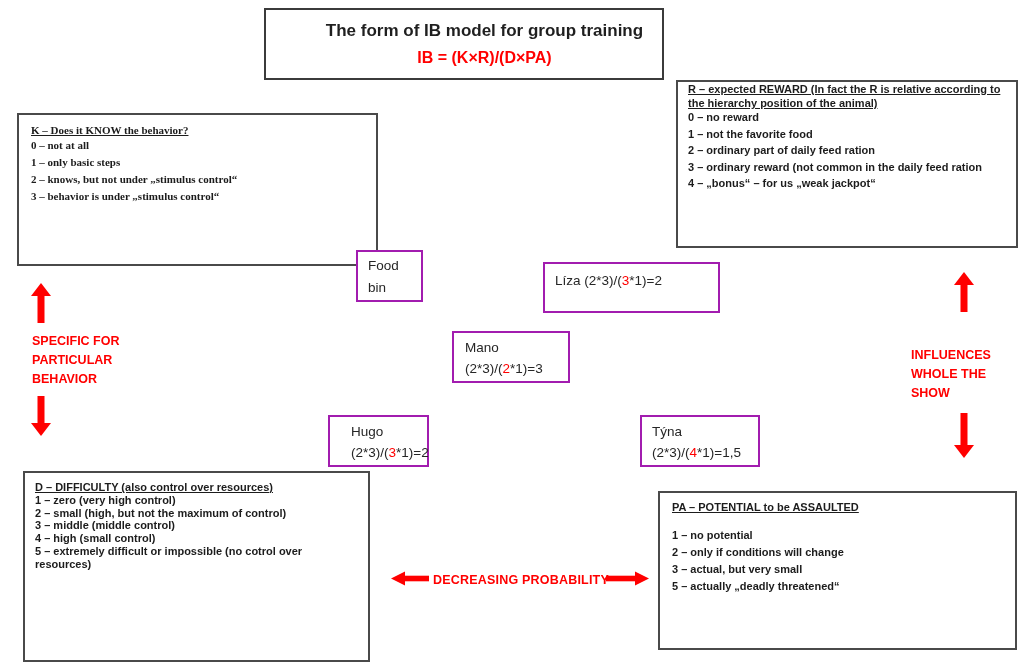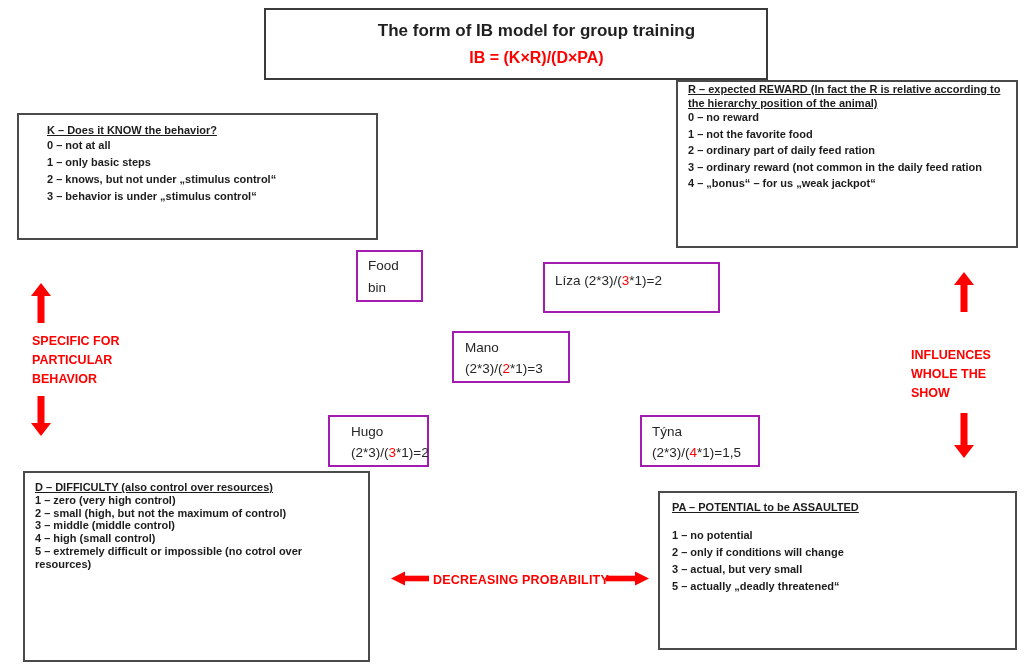--- a/index.html
+++ b/index.html
@@ -3,28 +3,28 @@
 <meta charset="utf-8">
 <style>
   * { margin:0; padding:0; box-sizing:border-box; }
   html,body { background:#ffffff; }
   body { font-family:"Liberation Sans", sans-serif; }
   .canvas { position:relative; width:1024px; height:669px; background:#ffffff; overflow:hidden; }
 
   .box { position:absolute; background:#ffffff; border:2px solid #4a4a4a; color:#1c1c1c; }
 
   
-  .title-box { left:264px; top:8px; width:504px; height:72px; border-color:#3b3b3b; text-align:center;padding-left:41px; }
+  .title-box { left:264px; top:8px; width:400px; height:72px; border-color:#3b3b3b; text-align:center;padding-left:41px; }
   .title-main { margin-top:11px; font-size:17px; font-weight:bold; color:#1f1f1f; }
   .title-formula { margin-top:8px; font-size:16px; font-weight:bold; color:#ff0000; }
 
   
   .info { font-size:11px; font-weight:bold; color:#1c1c1c; }
   .info .heading { text-decoration:underline; }
-  .k-box  { left:17px;  top:113px; width:361px; height:127px; padding:9px 28px; }
+  .k-box  { left:17px;  top:113px; width:361px; height:153px; padding:9px 12px;font-family:Liberation Serif, serif; }
   .k-box .heading { margin-bottom:3px; }
   .k-box .line { margin-bottom:5px; }
   .r-box  { left:676px; top:80px;  width:342px; height:168px; padding:0 10px; }
   .r-box .heading { margin-bottom:1px; line-height:14px; }
   .r-box .line { margin-bottom:4.5px; }
   .d-box  { left:23px;  top:471px; width:347px; height:191px; padding:8px 10px; line-height:12.8px; }
   .pa-box { left:658px; top:491px; width:359px; height:159px; padding:8px 12px; }
   .pa-box .heading { margin-bottom:16px; }
   .pa-box .line { margin-bottom:5px; }
 

